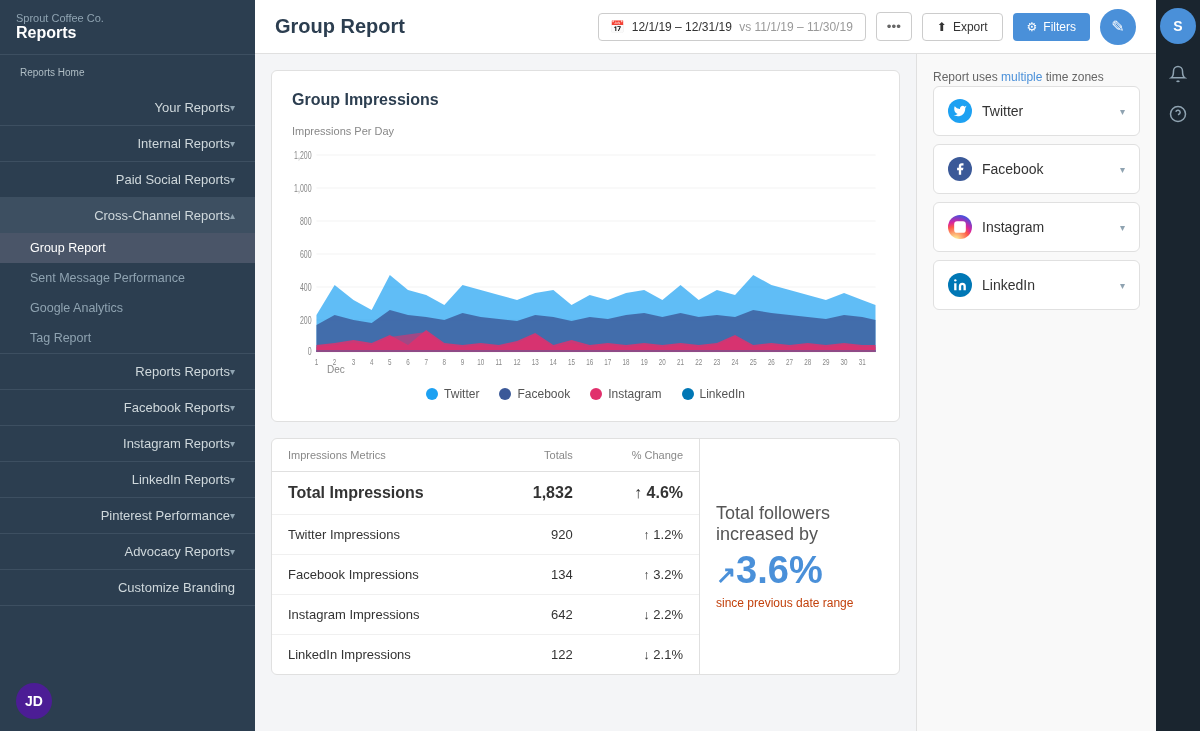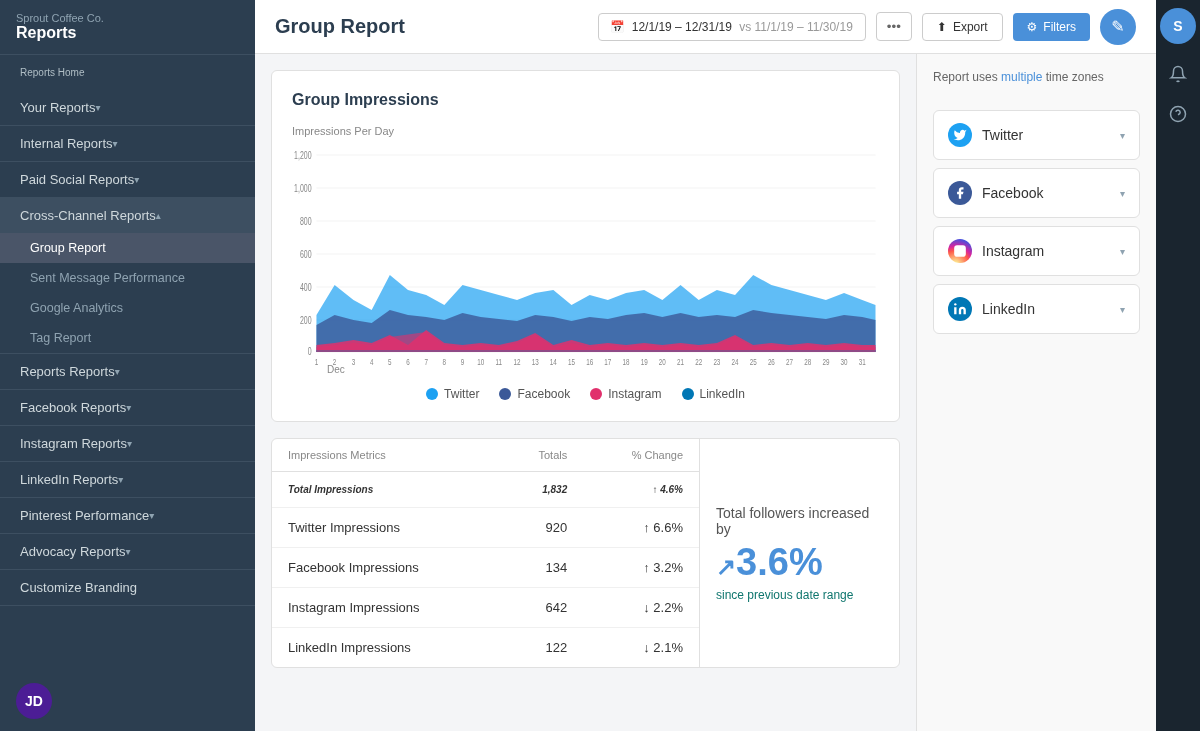--- a/index.html
+++ b/index.html
@@ -7,21 +7,21 @@
 
     
     .sidebar { width: 255px; background: #2c3e50; color: #ccc; display: flex; flex-direction: column; height: 100%; overflow-y: auto; flex-shrink: 0; }
     .sidebar::-webkit-scrollbar { width: 4px; }
     .sidebar::-webkit-scrollbar-thumb { background: #4a5568; }
 
     .brand-area { padding: 12px 16px; border-bottom: 1px solid #3d4f61; }
     .brand-company { font-size: 11px; color: #8fa3b1; }
     .brand-title { font-size: 16px; color: #fff; font-weight: 600; }
 
-    .nav-item { padding: 10px 20px; cursor: pointer; color: #b0bec5; font-size: 13px; display: flex; align-items: center; justify-content: flex-start; }
+    .nav-item { padding: 10px 20px; cursor: pointer; color: #b0bec5; font-size: 13px; display: flex; align-items: center; justify-content: flex-end; }
     .nav-item.active { background: #3d4f61; color: #fff; }
     .nav-item.top-level { font-weight: 500; color: #cfd8dc; }
     .nav-section { border-bottom: 1px solid #3d4f61; }
     .nav-sub-item { padding: 8px 20px 8px 30px; cursor: pointer; color: #8fa3b1; font-size: 12.5px; display: flex; align-items: center; }
     .nav-sub-item.active { background: #4a5568; color: #fff; font-weight: 500; }
     .chevron { font-size: 10px; color: #8fa3b1; }
     .reports-home { padding: 12px 20px; color: #b0bec5; font-size: 10px; cursor: pointer; }
 
     
     .icon-bar { width: 44px; background: #1a252f; display: flex; flex-direction: column; align-items: center; padding-top: 8px; gap: 4px; flex-shrink: 0; }
@@ -41,21 +41,21 @@
     .edit-btn { background: #4a90d9; border: none; border-radius: 50%; width: 36px; height: 36px; color: #fff; cursor: pointer; font-size: 16px; display: flex; align-items: center; justify-content: center; }
 
     
     .content-area { flex: 1; display: flex; overflow: hidden; }
     .content-main { flex: 1; padding: 16px; overflow-y: auto; }
     .content-main::-webkit-scrollbar { width: 6px; }
     .content-main::-webkit-scrollbar-thumb { background: #ccc; border-radius: 3px; }
 
     
     .right-panel { width: 240px; background: #f9f9f9; border-left: 1px solid #e0e0e0; padding: 16px; overflow-y: auto; flex-shrink: 0; }
-    .right-panel-note { font-size: 12px; color: #666; margin-bottom: 26px; }
+    .right-panel-note { font-size: 12px; color: #666; margin-bottom: 2px; }
     .right-panel-note a { color: #4a90d9; text-decoration: none; }
 
     .platform-item { background: #fff; border: 1px solid #e0e0e0; border-radius: 6px; padding: 12px 14px; margin-bottom: 8px; display: flex; align-items: center; justify-content: space-between; cursor: pointer; }
     .platform-left { display: flex; align-items: center; gap: 10px; font-size: 14px; font-weight: 500; color: #333; }
     .platform-icon { width: 24px; height: 24px; border-radius: 50%; display: flex; align-items: center; justify-content: center; font-size: 12px; color: #fff; }
     .twitter-icon { background: #1da1f2; }
     .facebook-icon { background: #3b5998; }
     .instagram-icon { background: radial-gradient(circle at 30% 107%, #fdf497 0%, #fdf497 5%, #fd5949 45%, #d6249f 60%, #285AEB 90%); }
     .linkedin-icon { background: #0077b5; }
 
@@ -70,30 +70,30 @@
     .legend-item { display: flex; align-items: center; gap: 6px; font-size: 12px; color: #555; }
     .legend-dot { width: 12px; height: 12px; border-radius: 50%; }
 
     
     .metrics-card { background: #fff; border: 1px solid #e0e0e0; border-radius: 6px; overflow: hidden; margin-bottom: 16px; }
     .metrics-table { width: 100%; border-collapse: collapse; }
     .metrics-table th { padding: 10px 16px; text-align: left; font-size: 11px; color: #888; font-weight: 500; border-bottom: 1px solid #e0e0e0; }
     .metrics-table th:not(:first-child) { text-align: right; }
     .metrics-table td { padding: 12px 16px; border-bottom: 1px solid #f0f0f0; font-size: 13px; color: #333; }
     .metrics-table td:not(:first-child) { text-align: right; }
-    .metrics-table tr.total-row td { font-weight: 700; font-size: 10px; font-style: italic; }
+    .metrics-table tr.total-row td { font-weight: 700; font-size: 16px; }
     .metrics-table tbody tr:last-child td { border-bottom: none; }
     .up-green { color: #27ae60; }
     .down-red { color: #e74c3c; }
 
     
     .side-stat { padding: 16px; background: #fff; }
-    .side-stat-label { font-size: 14px; color: #555; margin-bottom: 4px; }
+    .side-stat-label { font-size: 18px; color: #555; margin-bottom: 4px; }
     .side-stat-value { font-size: 38px; font-weight: 700; color: #4a90d9; }
-    .side-stat-sub { font-size: 12px; color: #0f766e; margin-top: 4px; }
+    .side-stat-sub { font-size: 12px; color: #c2410c; margin-top: 4px; }
     .metrics-with-stat { display: flex; }
     .metrics-table-wrap { flex: 1; }
     .metrics-side-stat { width: 200px; border-left: 1px solid #e0e0e0; display: flex; align-items: center; justify-content: center; }
 
     
     .avatar { width: 36px; height: 36px; border-radius: 50%; background: #4a90d9; color: #fff; display: flex; align-items: center; justify-content: center; font-size: 14px; font-weight: 600; overflow: hidden; }
   </style>
 </head>
 <body>
 
@@ -329,21 +329,21 @@
               </thead>
               <tbody>
                 <tr class="total-row">
                   <td>Total Impressions</td>
                   <td>1,832</td>
                   <td class="up-green">↑ <span>4.6%</span></td>
                 </tr>
                 <tr>
                   <td>Twitter Impressions</td>
                   <td>920</td>
-                  <td class="up-green">↑ <span>6.6%</span></td>
+                  <td class="up-green">↑ <span>1.2%</span></td>
                 </tr>
                 <tr>
                   <td>Facebook Impressions</td>
                   <td>134</td>
                   <td class="up-green">↑ <span>3.2%</span></td>
                 </tr>
                 <tr>
                   <td>Instagram Impressions</td>
                   <td>642</td>
                   <td class="down-red">↓ <span>2.2%</span></td>

